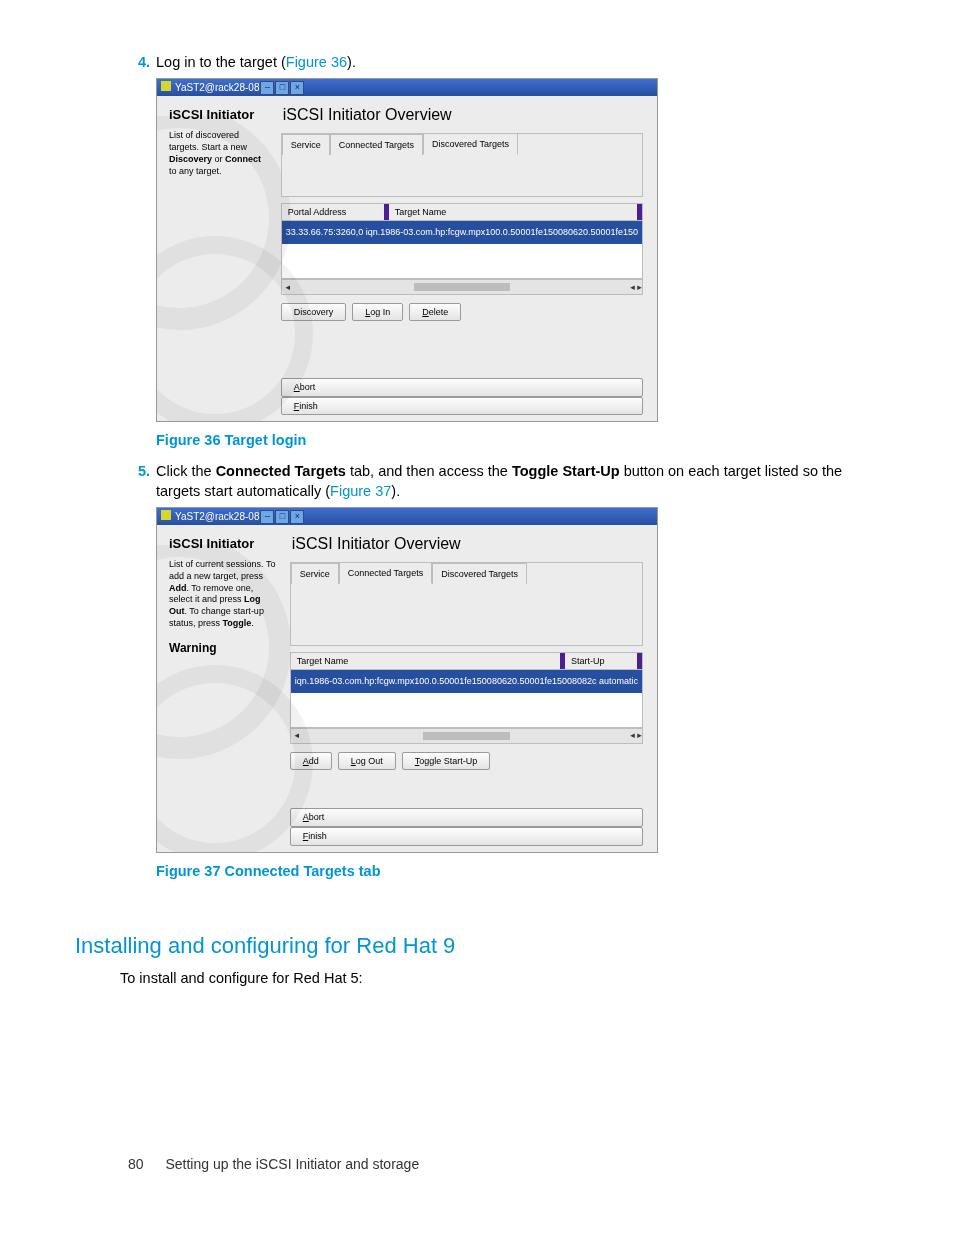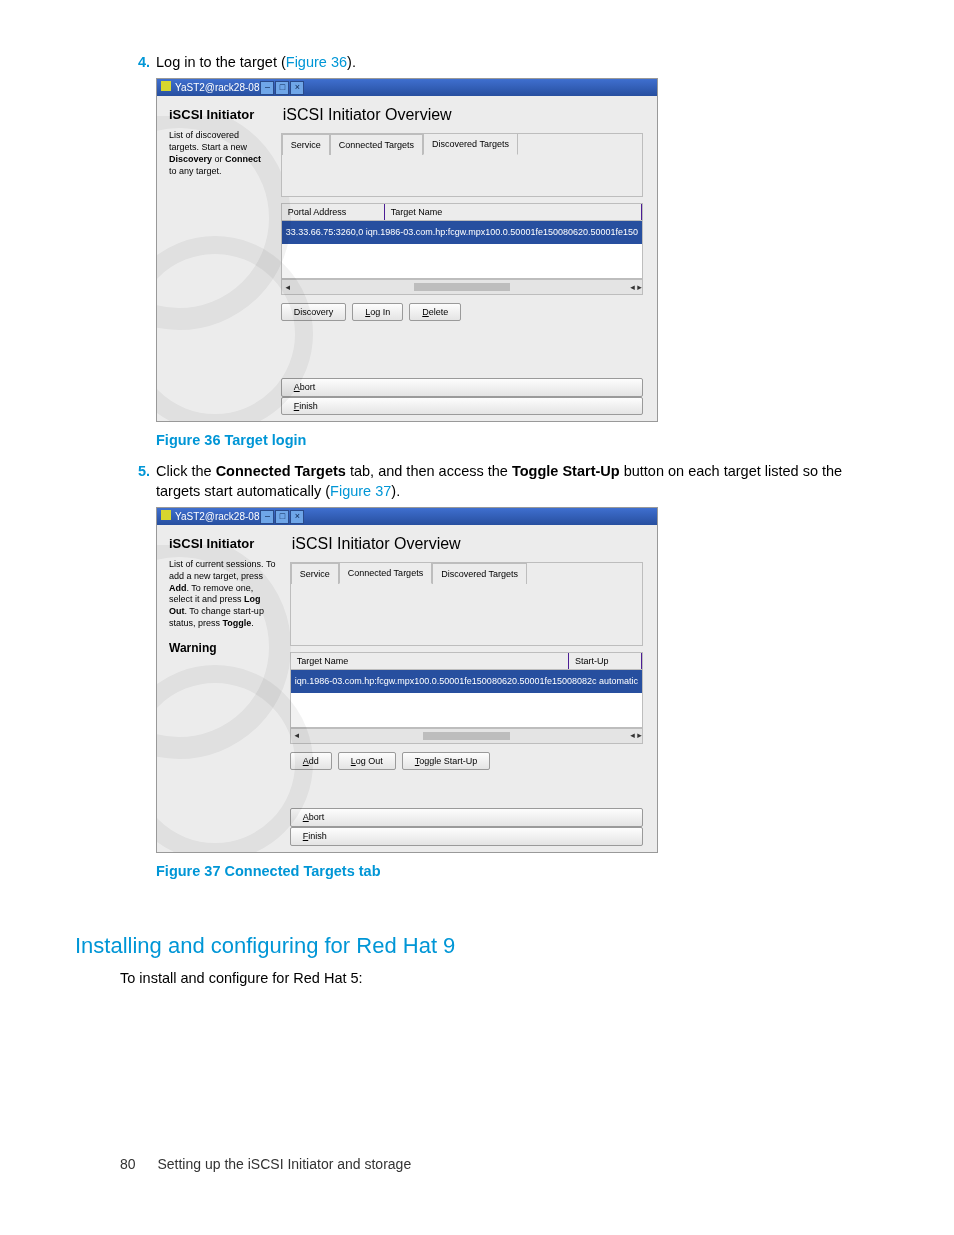--- a/index.html
+++ b/index.html
@@ -117,21 +117,21 @@
   }
   .tabbox .tab.active { background:#ececec; border-bottom:1px solid #ececec; }
   .listbox {
     border:1px solid #bdbdbd; background:#fff; margin:6px 4px 0 4px;
     min-height:48px; font-size:9px;
   }
   .listbox .hdr {
     display:flex; background:#ececec; border-bottom:1px solid #bdbdbd;
   }
   .listbox .hdr span {
-    padding:2px 6px; border-right:1px solid #4c1d95; flex:0 0 auto;
+    padding:2px 6px; border-right:5px solid #4c1d95; flex:0 0 auto;
   }
   .listbox .row {
     background:#274f9f; color:#fff; padding:5px 4px;
     white-space:nowrap; overflow:hidden; 
   }
   .hscroll {
     margin:0 4px 4px 4px; height:14px; background:#e4e4e4;
     display:flex; align-items:center; justify-content:space-between;
     border:1px solid #bdbdbd;
   }
@@ -143,21 +143,21 @@
     padding:2px 12px; font-size:9px; border-radius:2px;
   }
   .ybtn .u { text-decoration:underline; }
   .bottom-buttons {
     display:flex; justify-content:space-between; margin:auto 4px 0 4px;
     padding-top:30px;
     flex-direction:column;
   }
   .tall-tabbox { height: 62px; }
   .footer {
-    position:absolute; left:120px; bottom:60px; font-size:14px; color:#333;
+    position:absolute; left:128px; bottom:60px; font-size:14px; color:#333;
   }
   .footer .pg { margin-right:18px; }
   b.strong { font-weight:bold; }
 </style>
 </head>
 <body>
 
 <div class="page-content">
 
   <div class="step">

